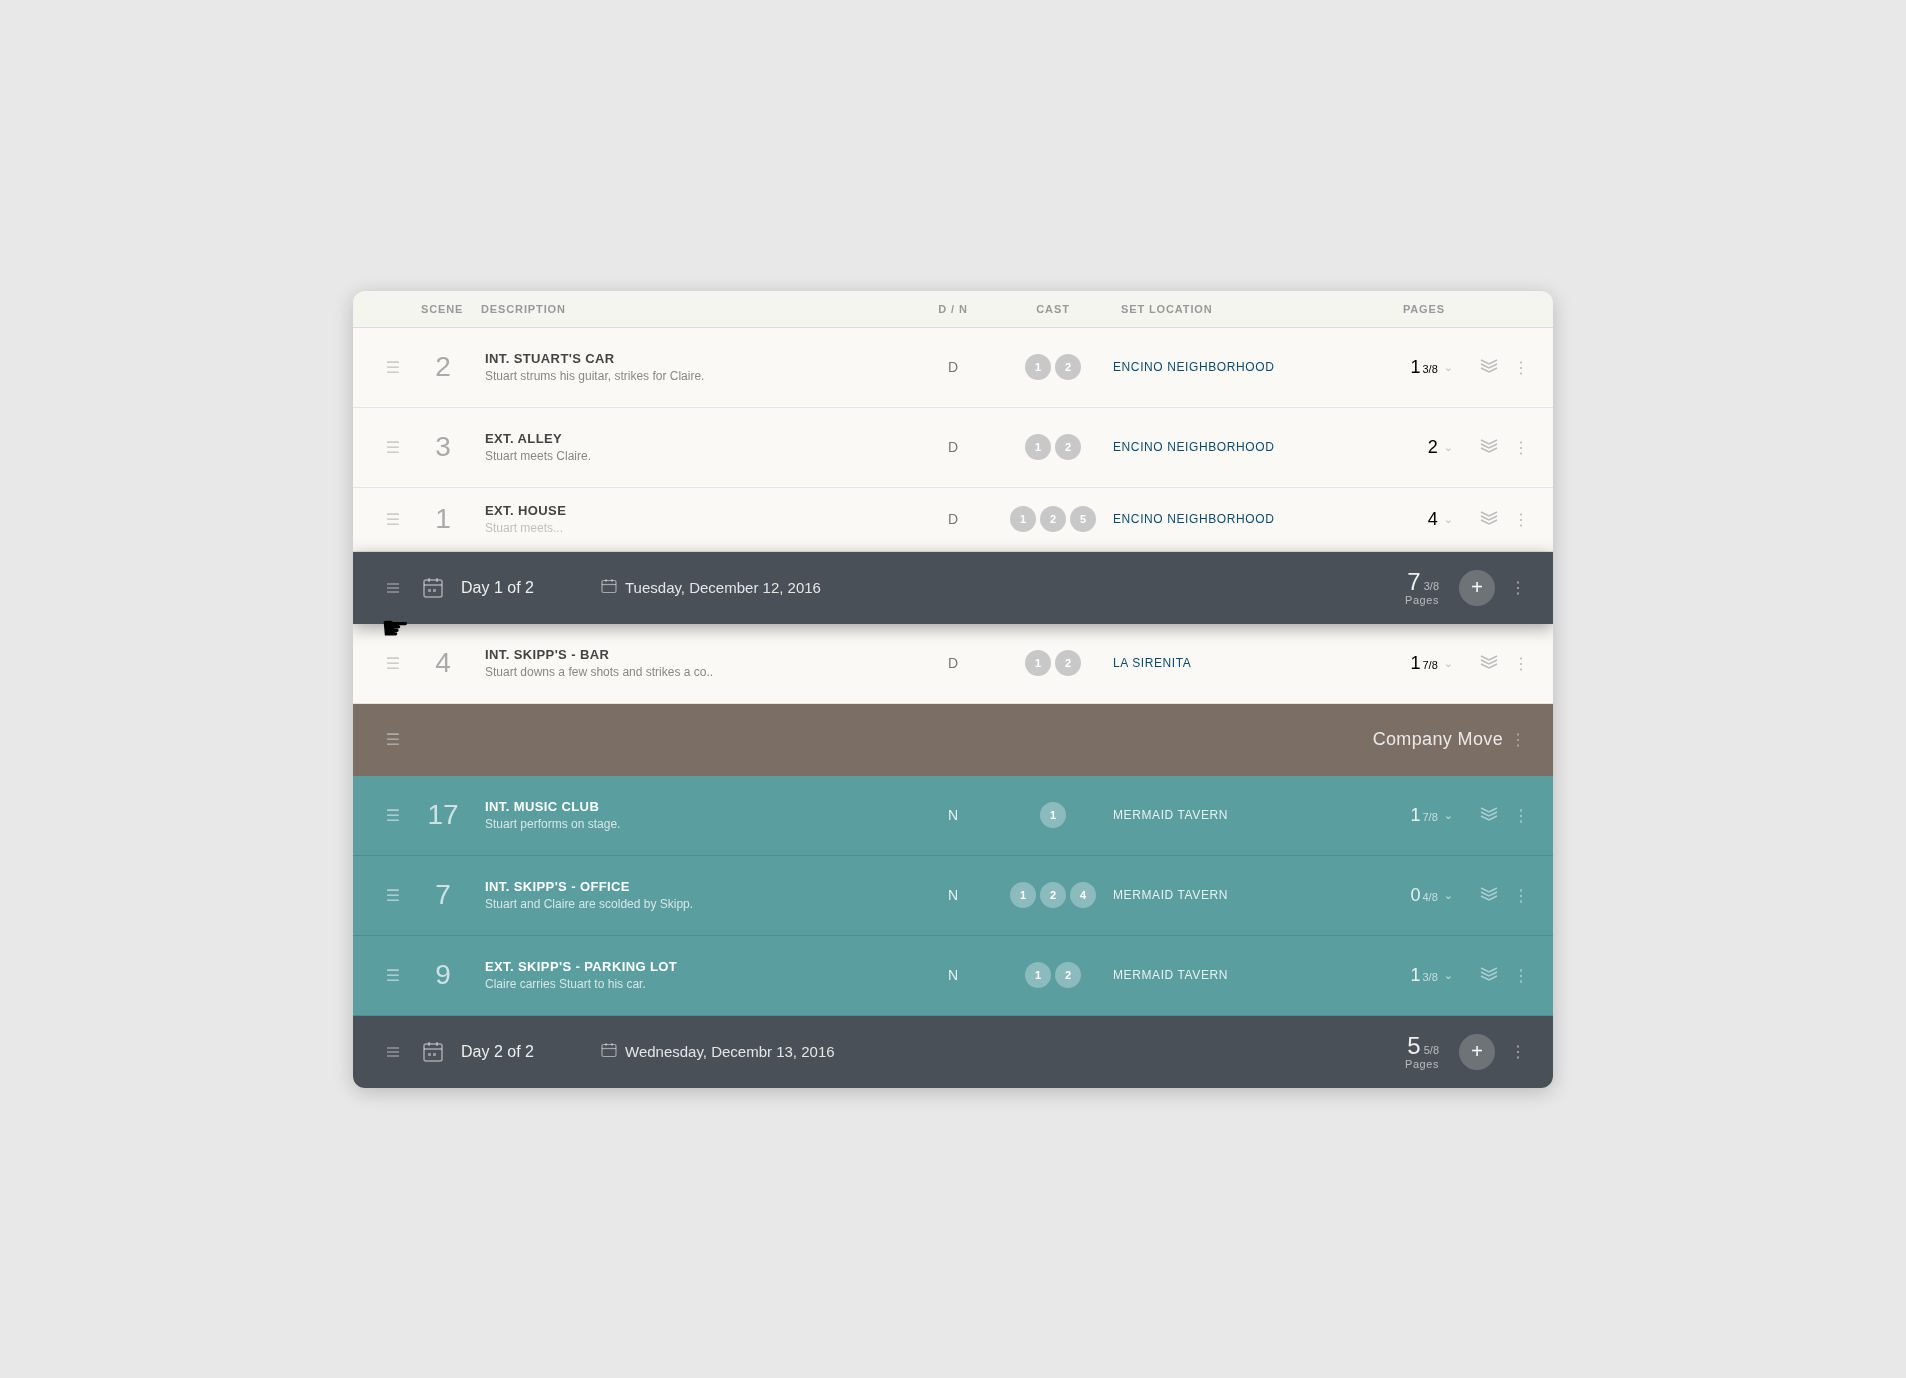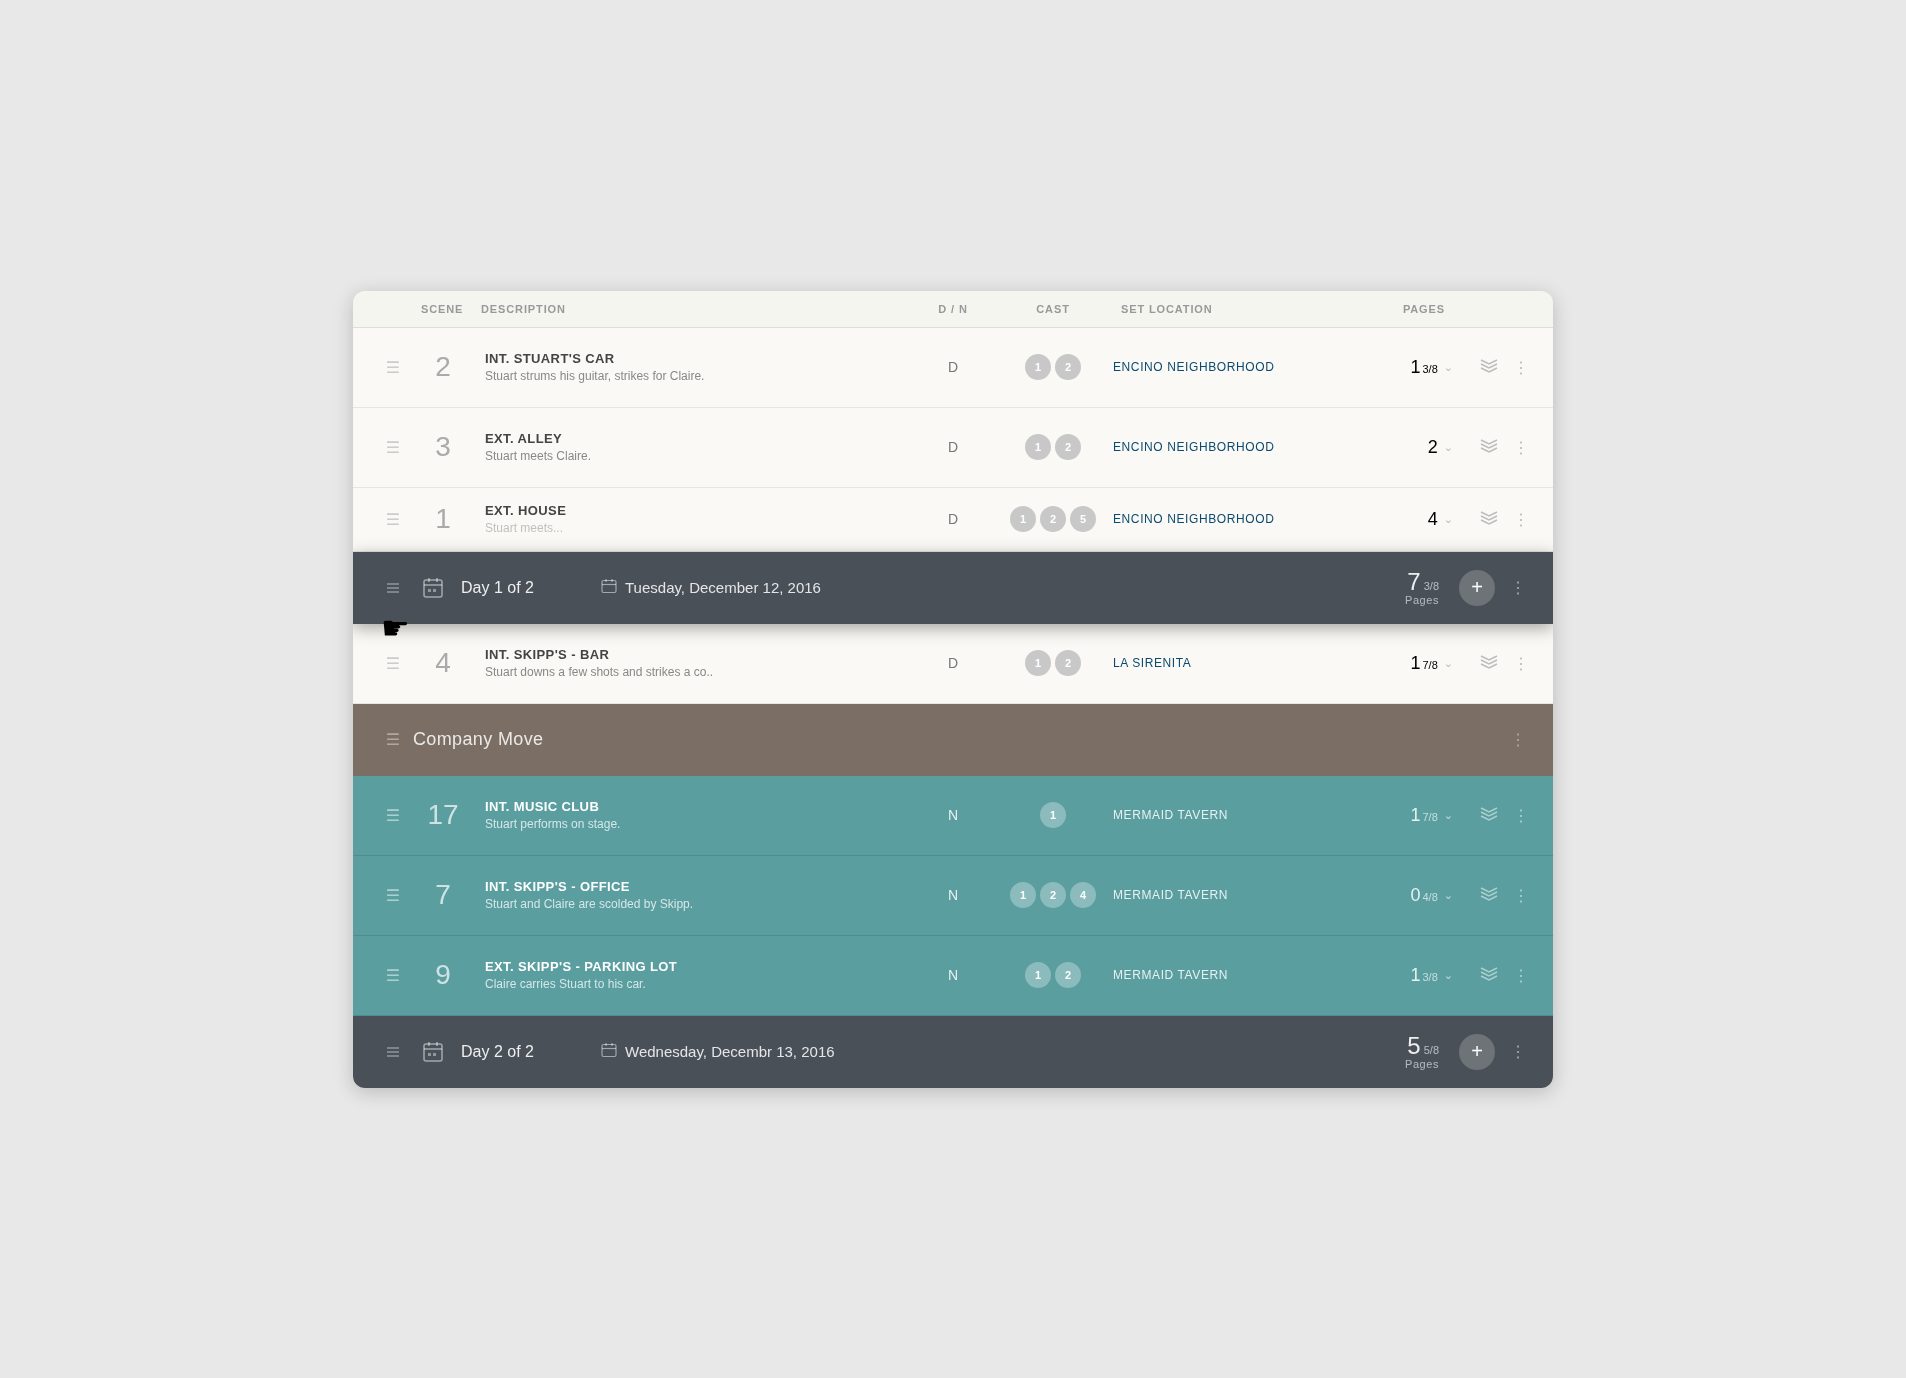--- a/index.html
+++ b/index.html
@@ -286,21 +286,21 @@
     }
     .company-move-drag {
       width: 40px;
       display: flex;
       align-items: center;
       justify-content: center;
       color: rgba(255,255,255,0.4);
     }
     .company-move-label {
       flex: 1;
-      text-align: left;
+      text-align: right;
       font-size: 18px;
       color: rgba(255,255,255,0.85);
       font-weight: 300;
       letter-spacing: 0.02em;
     }
     .company-more {
       width: 30px;
       display: flex;
       align-items: center;
       justify-content: center;

